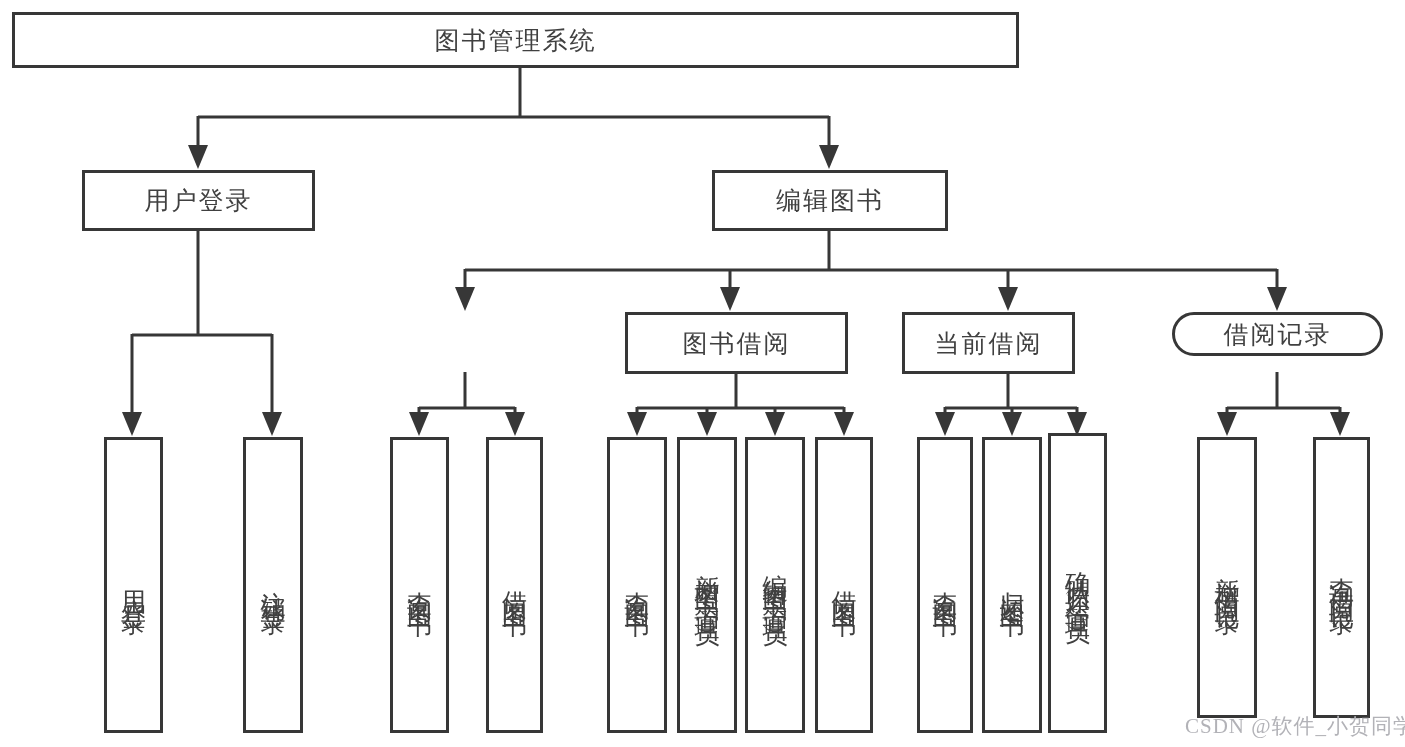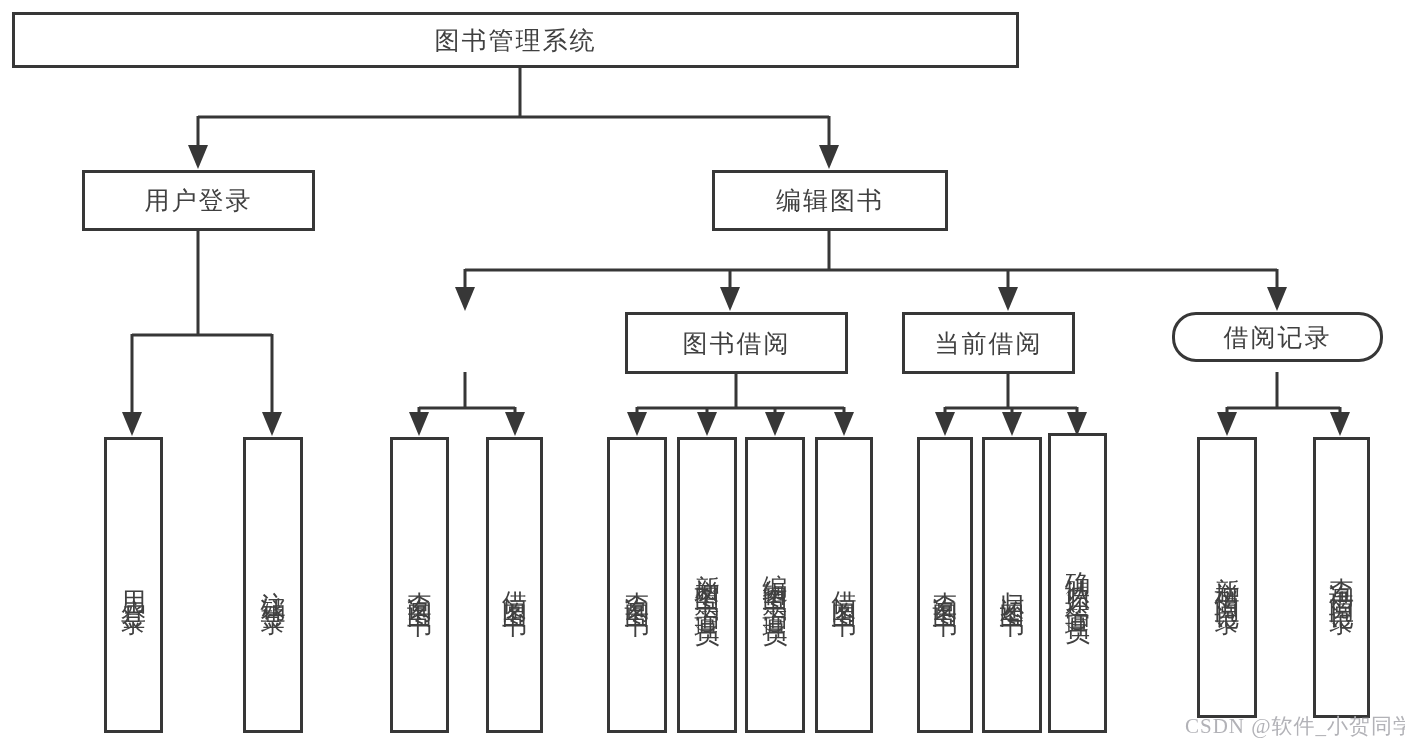--- a/index.html
+++ b/index.html
@@ -112,21 +112,21 @@
   <div class="node" style="left:712px; top:170px; width:236px; height:61px;">
     <span>编辑图书</span>
   </div>
 
   <div class="node" style="left:625px; top:312px; width:223px; height:62px;text-align:center;">
     <span>图书借阅</span>
   </div>
   <div class="node" style="left:902px; top:312px; width:173px; height:62px;">
     <span>当前借阅</span>
   </div>
-  <div class="node" style="left:1172px; top:312px; width:211px; height:50px;border-radius:24px;">
+  <div class="node" style="left:1172px; top:312px; width:211px; height:44px;border-radius:24px;">
     <span>借阅记录</span>
   </div>
 
   <div class="node vnode" style="left:104px; top:437px; width:59px; height:296px;">
     <span class="vlabel">用户登录</span>
   </div>
   <div class="node vnode" style="left:243px; top:437px; width:60px; height:296px;">
     <span class="vlabel">注销登录</span>
   </div>
 

